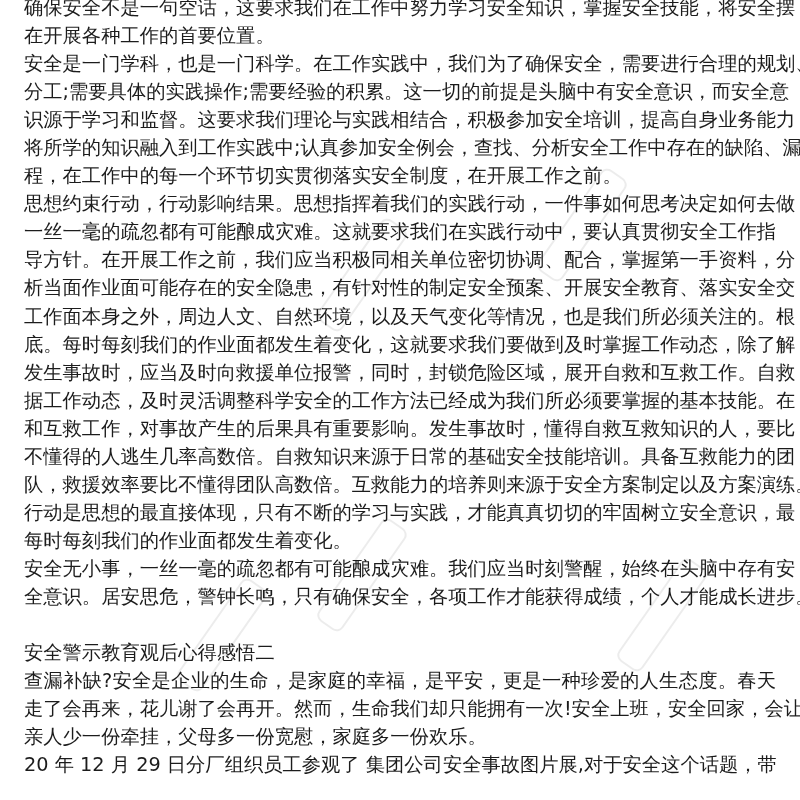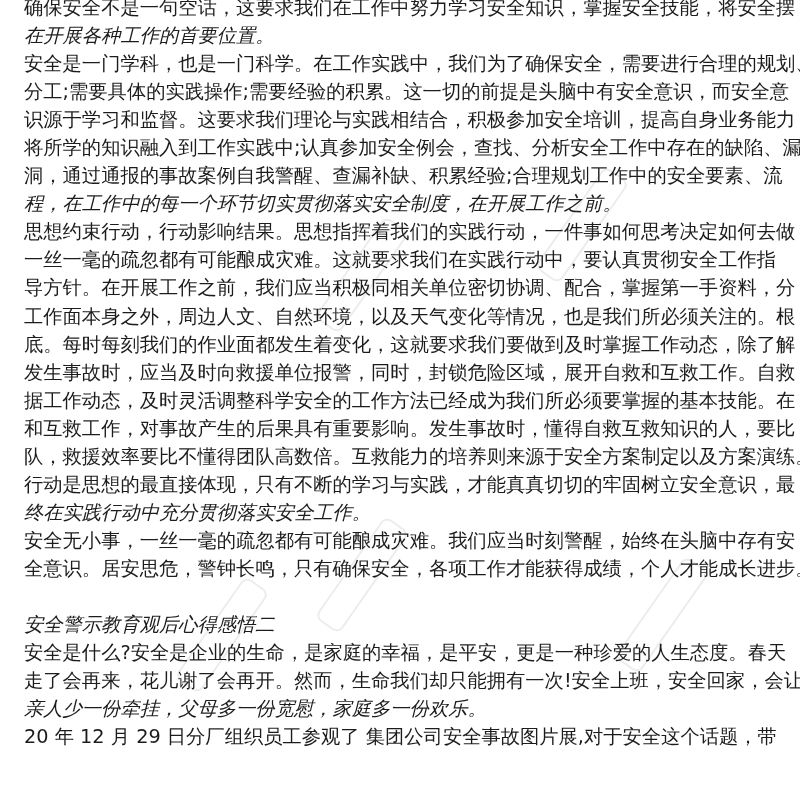--- a/index.html
+++ b/index.html
@@ -26,21 +26,20 @@
   .line {
     display: block;
     white-space: nowrap;
     height: 28.05px;
     text-align: justify;
     text-align-last: justify;
     width: 752px;
   }
   .line.last {
     text-align-last: left;
-    font-style: italic;
   }
   .blank {
     display: block;
     height: 28.05px;
   }
   .watermark {
     position: absolute;
     width: 120px;
     height: 26px;
     border: 2px solid rgba(200,200,200,0.35);
@@ -58,36 +57,37 @@
 <div class="watermark" style="left:300px;top:560px;"></div>
 <div class="watermark" style="left:600px;top:600px;"></div>
 
 <div class="page">
   <span class="line">确保安全不是一句空话，这要求我们在工作中努力学习安全知识，掌握安全技能，将安全摆</span>
   <span class="line last">在开展各种工作的首要位置。</span>
   <span class="line">安全是一门学科，也是一门科学。在工作实践中，我们为了确保安全，需要进行合理的规划、</span>
   <span class="line">分工;需要具体的实践操作;需要经验的积累。这一切的前提是头脑中有安全意识，而安全意</span>
   <span class="line">识源于学习和监督。这要求我们理论与实践相结合，积极参加安全培训，提高自身业务能力，</span>
   <span class="line">将所学的知识融入到工作实践中;认真参加安全例会，查找、分析安全工作中存在的缺陷、漏</span>
-  <span class="line">洞，通过通报的事故案例自我警醒、查漏补缺、积累经验;合理规划工作中的安全要素、流</span>
   <span class="line last">程，在工作中的每一个环节切实贯彻落实安全制度，在开展工作之前。</span>
   <span class="line">思想约束行动，行动影响结果。思想指挥着我们的实践行动，一件事如何思考决定如何去做，</span>
   <span class="line">一丝一毫的疏忽都有可能酿成灾难。这就要求我们在实践行动中，要认真贯彻安全工作指</span>
   <span class="line">导方针。在开展工作之前，我们应当积极同相关单位密切协调、配合，掌握第一手资料，分</span>
+  <span class="line">析当面作业面可能存在的安全隐患，有针对性的制定安全预案、开展安全教育、落实安全交</span>
   <span class="line">工作面本身之外，周边人文、自然环境，以及天气变化等情况，也是我们所必须关注的。根</span>
   <span class="line">底。每时每刻我们的作业面都发生着变化，这就要求我们要做到及时掌握工作动态，除了解</span>
   <span class="line">发生事故时，应当及时向救援单位报警，同时，封锁危险区域，展开自救和互救工作。自救</span>
   <span class="line">据工作动态，及时灵活调整科学安全的工作方法已经成为我们所必须要掌握的基本技能。在</span>
   <span class="line">和互救工作，对事故产生的后果具有重要影响。发生事故时，懂得自救互救知识的人，要比</span>
+  <span class="line">不懂得的人逃生几率高数倍。自救知识来源于日常的基础安全技能培训。具备互救能力的团</span>
   <span class="line">队，救援效率要比不懂得团队高数倍。互救能力的培养则来源于安全方案制定以及方案演练。</span>
   <span class="line">行动是思想的最直接体现，只有不断的学习与实践，才能真真切切的牢固树立安全意识，最</span>
-  <span class="line last">终在实践行动中充分贯彻落实安全工作。</span>
+  <span class="line last">每时每刻我们的作业面都发生着变化。</span>
   <span class="line">安全无小事，一丝一毫的疏忽都有可能酿成灾难。我们应当时刻警醒，始终在头脑中存有安</span>
   <span class="line">全意识。居安思危，警钟长鸣，只有确保安全，各项工作才能获得成绩，个人才能成长进步。</span>
 
   <span class="blank"></span>
 
   <span class="line last">安全警示教育观后心得感悟二</span>
-  <span class="line">安全是什么?安全是企业的生命，是家庭的幸福，是平安，更是一种珍爱的人生态度。春天</span>
+  <span class="line">查漏补缺?安全是企业的生命，是家庭的幸福，是平安，更是一种珍爱的人生态度。春天</span>
   <span class="line">走了会再来，花儿谢了会再开。然而，生命我们却只能拥有一次!安全上班，安全回家，会让</span>
   <span class="line last">亲人少一份牵挂，父母多一份宽慰，家庭多一份欢乐。</span>
   <span class="line">20  年 12 月 29 日分厂组织员工参观了  集团公司安全事故图片展,对于安全这个话题，带</span>
 </div>
 
 </body></html>

